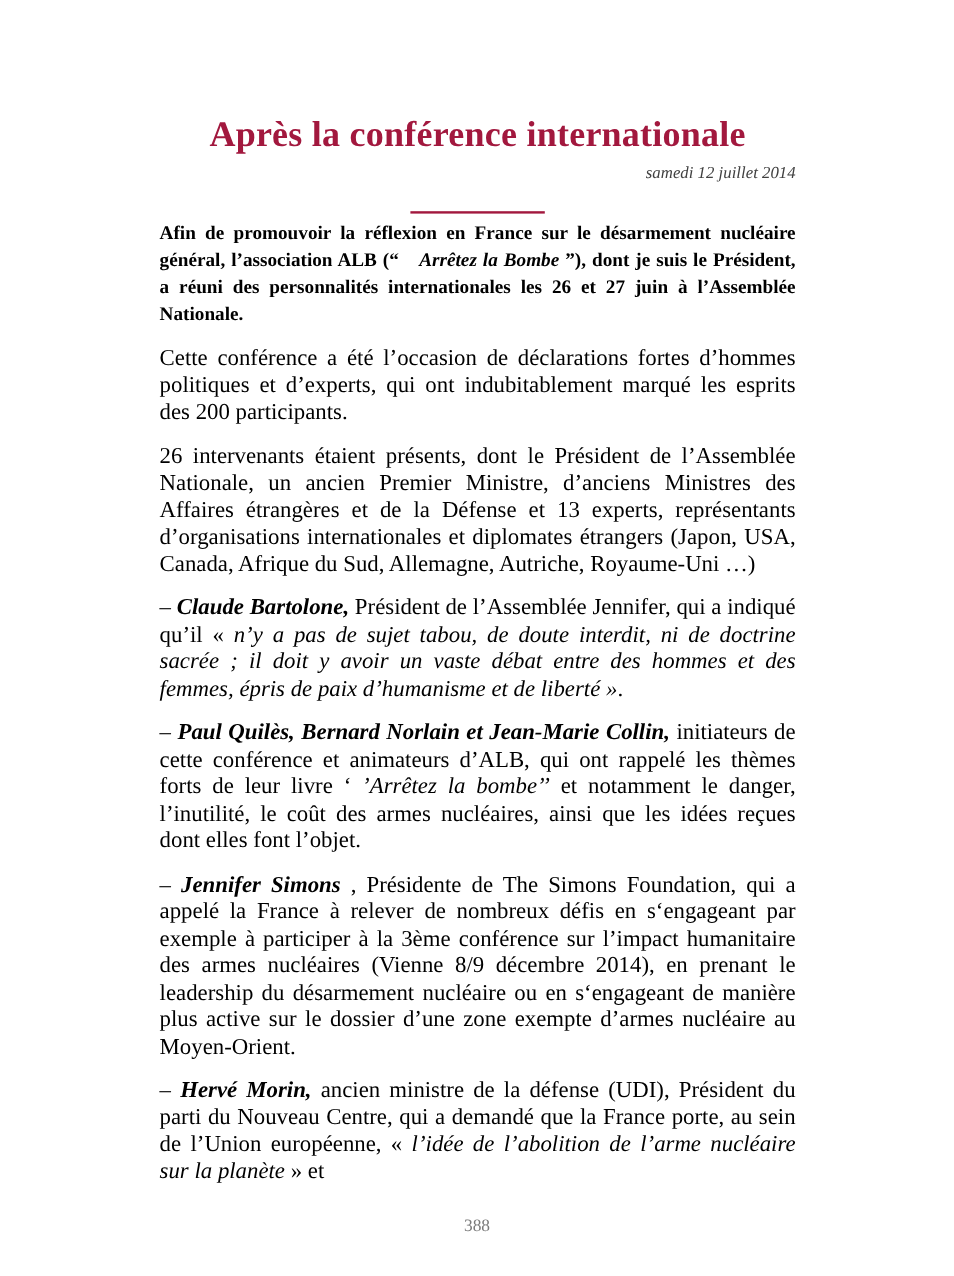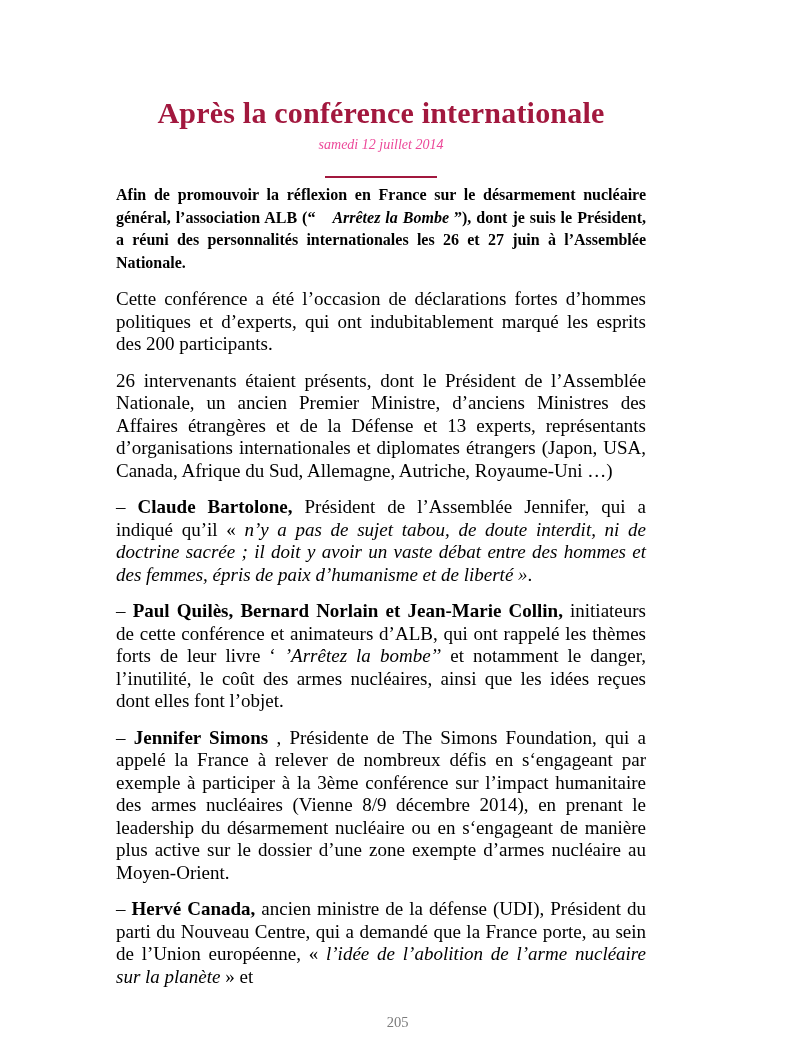--- a/index.html
+++ b/index.html
@@ -14,57 +14,57 @@
     -webkit-font-smoothing:antialiased;
   }
   .page{
     position:relative;
     width:795px;height:1063px;
     background:#ffffff;
     overflow:hidden;
   }
   .content{
     position:absolute;
-    left:116px;top:0;
+    left:133px;top:0;
     width:530px;
   }
   .doc-title{
     margin:93px 0 0 0;
     text-align:center;
     color:var(--accent);
     font-weight:bold;
     font-size:30px;
     line-height:40px;
     letter-spacing:0.2px;
   }
   .doc-date{
     margin-top:3px;
-    text-align:center;
+    text-align:right;
     font-style:italic;
     font-size:14px;
     line-height:18px;
-    color:#ec4899;
+    color:#404040;
   }
   .divider{
     width:112px;
     height:0;
     border-top:2px solid var(--accent);
     margin:22px auto 6px auto;
   }
   .para{
     font-size:19px;
     line-height:22.5px;
     text-align:justify;
     margin:0 0 14px 0;
   }
   .para.lead{
     font-weight:bold;
     font-size:16px;
   }
-  .seg-bold{font-weight:bold;}
+  .seg-bold{font-weight:bold;font-style:italic;}
   .seg-italic{font-style:italic;}
   .seg-bolditalic{font-weight:bold;font-style:italic;margin-left:12px;}
   .page-number{
     position:absolute;
     left:0;right:0;
     top:1014px;
     text-align:center;
     font-size:14.5px;
     color:var(--pagenum);
   }
@@ -89,18 +89,18 @@
 
     <p class="para"><span>26 intervenants étaient présents, dont le Président de l’Assemblée Nationale, un ancien Premier Ministre, d’anciens Ministres des Affaires étrangères et de la Défense et 13 experts, représentants d’organisations internationales et diplomates étrangers (Japon, USA, Canada, Afrique du Sud, Allemagne, Autriche, Royaume-Uni …)</span></p>
 
 
     <p class="para"><span>– </span><span class="seg-bold">Claude Bartolone,</span><span> Président de l’Assemblée Jennifer, qui a indiqué qu’il « </span><span class="seg-italic">n’y a pas de sujet tabou, de doute interdit, ni de doctrine sacrée ; il doit y avoir un vaste débat entre des hommes et des femmes, épris de paix d’humanisme et de liberté »</span><span>.</span></p>
 
     <p class="para"><span>– </span><span class="seg-bold">Paul Quilès, Bernard Norlain et Jean-Marie Collin,</span><span> initiateurs de cette conférence et animateurs d’ALB, qui ont rappelé les thèmes forts de leur livre ‘ </span><span class="seg-italic">’Arrêtez la bombe’’</span><span> et notamment le danger, l’inutilité, le coût des armes nucléaires, ainsi que les idées reçues dont elles font l’objet.</span></p>
 
     <p class="para"><span>– </span><span class="seg-bold">Jennifer Simons</span><span> , Présidente de The Simons Foundation, qui a appelé la France à relever de nombreux défis en s‘engageant par exemple à participer à la 3ème conférence sur l’impact humanitaire des armes nucléaires (Vienne 8/9 décembre 2014), en prenant le leadership du désarmement nucléaire ou en s‘engageant de manière plus active sur le dossier d’une zone exempte d’armes nucléaire au Moyen-Orient.</span></p>
 
-    <p class="para"><span>– </span><span class="seg-bold">Hervé Canada,</span><span> ancien ministre de la défense (UDI), Président du parti du Nouveau Centre, qui a demandé que la France porte, au sein de l’Union européenne, « </span><span class="seg-italic">l’idée de l’abolition de l’arme nucléaire sur la planète</span><span> » et</span></p>
+    <p class="para"><span>– </span><span class="seg-bold">Hervé Morin,</span><span> ancien ministre de la défense (UDI), Président du parti du Nouveau Centre, qui a demandé que la France porte, au sein de l’Union européenne, « </span><span class="seg-italic">l’idée de l’abolition de l’arme nucléaire sur la planète</span><span> » et</span></p>
 
   </div>
 
-  <div class="page-number">205</div>
+  <div class="page-number">388</div>
 </div>
 
 </body></html>

